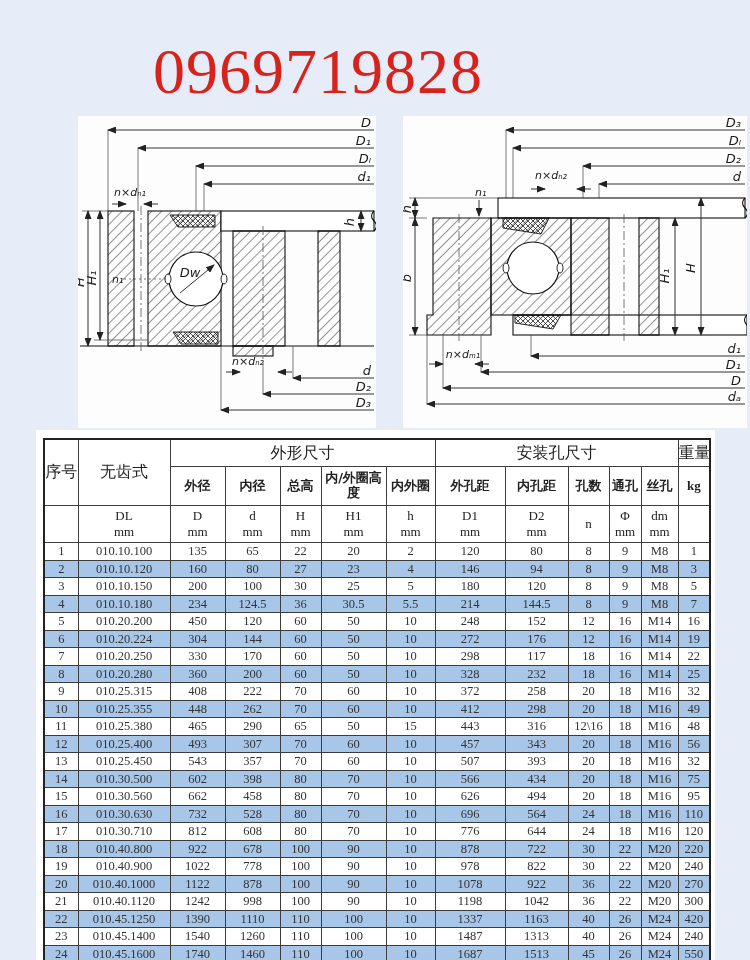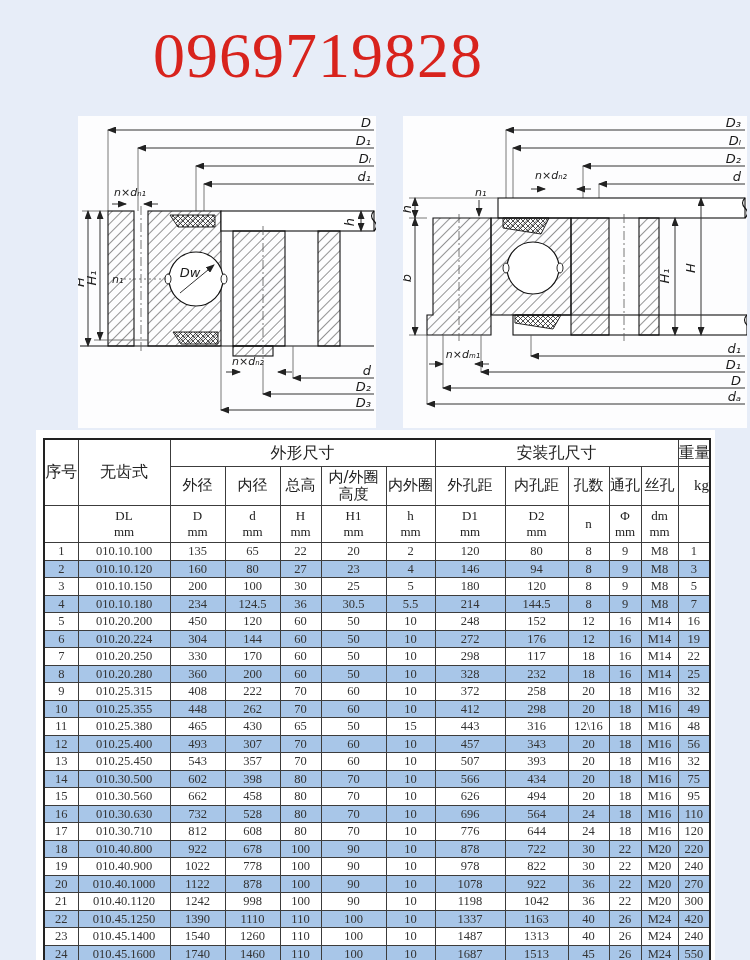--- a/index.html
+++ b/index.html
@@ -3,21 +3,21 @@
 <meta charset="utf-8">
 <style>
   html,body{margin:0;padding:0;}
   body{
     width:750px;height:960px;overflow:hidden;position:relative;
     background:var(--page-bg,#e7edf8);
     font-family:"DejaVu Sans","Liberation Sans",sans-serif;
   }
   
   .phone{
-    position:absolute;left:128px;top:18px;width:380px;height:76px;
+    position:absolute;left:128px;top:34px;width:380px;height:76px;
     text-align:center;line-height:76px;
     font-family:"Liberation Serif","DejaVu Serif",serif;
     font-size:64px;font-weight:500;letter-spacing:1px;
     color:var(--phone-color,#d8231d);
   }
   
   .panel{position:absolute;background:#fdfdfe;}
   .panel.left{left:78px;top:116px;width:298px;height:312px;}
   .panel.right{left:403px;top:116px;width:344px;height:312px;}
   svg{display:block;}
@@ -36,29 +36,29 @@
   table{
     position:absolute;left:43px;top:438px;width:666px;
     border-collapse:collapse;table-layout:fixed;
     border:2px solid #222;
   }
   th,td{
     border:1px solid #3c3c3c;padding:0;text-align:center;vertical-align:middle;
     color:#222;overflow:hidden;white-space:nowrap;
   }
   tr.band1 th{height:26px;font-size:16px;font-weight:normal;}
-  tr.band2 th{height:38px;font-size:15px;font-weight:normal;white-space:normal;line-height:1.15;}
+  tr.band2 th{height:38px;font-size:13px;font-weight:bold;white-space:normal;line-height:1.15;}
   tr.band3 td{height:36px;font-family:"Liberation Serif","DejaVu Serif",serif;font-size:13px;line-height:1.25;}
   tbody td{
     height:16.5px;line-height:16.5px;
     font-family:"Liberation Serif","DejaVu Serif",serif;
     font-size:12.5px;color:#333;
   }
   tbody tr.alt td{background:var(--alt-row,#a8c6e8);}
-  .kgcell{font-family:"Liberation Serif","DejaVu Serif",serif;text-align:right;}
+  .kgcell{font-family:"Liberation Serif","DejaVu Serif",serif;}
 </style>
 </head>
 <body>
 
 <div class="phone">0969719828</div>
 
 <div class="panel left">
 <svg width="298" height="312" viewBox="0 0 298 312">
   <defs>
     <pattern id="h1" width="7" height="7" patternUnits="userSpaceOnUse" patternTransform="rotate(45)">
@@ -440,21 +440,21 @@
         <td>298</td>
         <td>20</td>
         <td>18</td>
         <td>M16</td>
         <td>49</td>
       </tr>
       <tr>
         <td>11</td>
         <td>010.25.380</td>
         <td>465</td>
-        <td>430</td>
+        <td>290</td>
         <td>65</td>
         <td>50</td>
         <td>15</td>
         <td>443</td>
         <td>316</td>
         <td>12\16</td>
         <td>18</td>
         <td>M16</td>
         <td>48</td>
       </tr>

